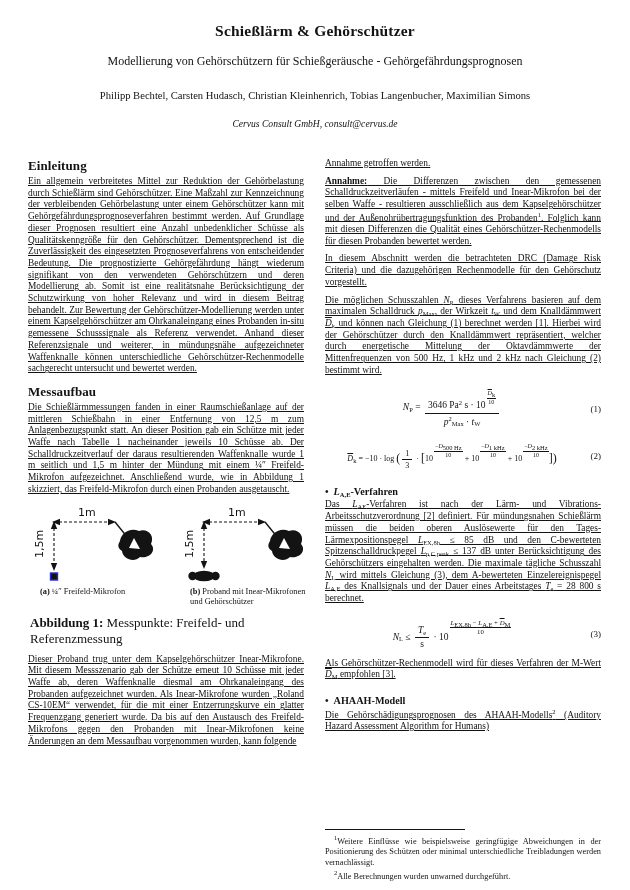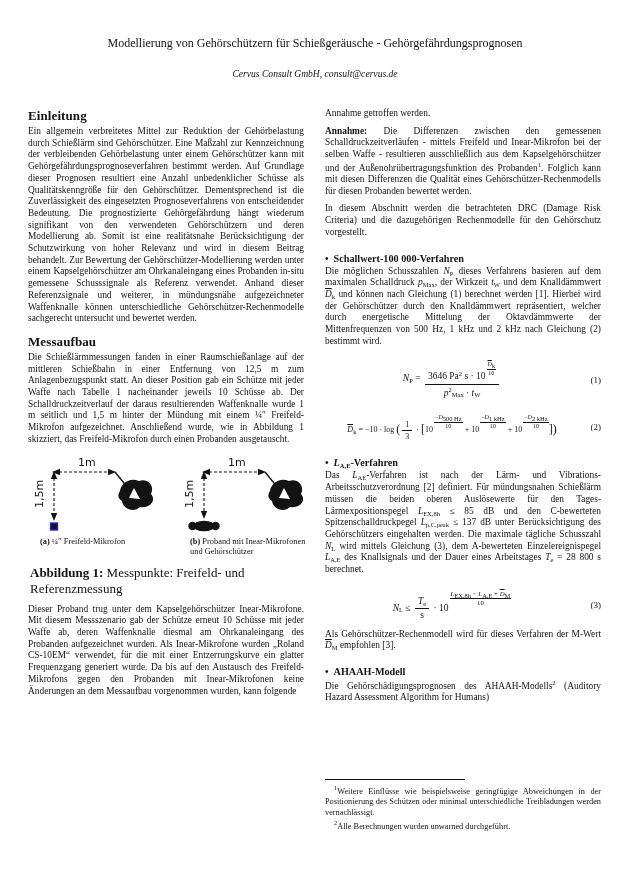--- a/index.html
+++ b/index.html
@@ -10,21 +10,21 @@
   .title{font-size:15.5px;font-weight:bold;text-align:center;letter-spacing:.2px;}
   .subtitle{font-size:12px;font-weight:normal;text-align:center;margin-top:14px;}
   .authors{font-size:10.6px;text-align:center;margin-top:21px;}
   .affil{font-size:9.6px;font-style:italic;text-align:center;margin-top:17px;}
   
   .columns{display:flex;gap:21px;margin-top:29px;height:736px;overflow:hidden;}
   .col{width:276px;box-sizing:border-box;}
   .col-right{display:flex;flex-direction:column;}
   h2.sec{font-size:13px;margin:9px 0 2px 0;letter-spacing:.1px;}
   h2.first{margin-top:0;}
-  p.para{font-size:9.4px;line-height:1.245;text-align:justify;margin:0 0 6px 0;}
+  p.para{font-size:9.4px;line-height:1.245;text-align:justify;margin:0 0 6px 0;text-decoration:underline;}
   p.tight{margin-bottom:4px;}
   sub{font-size:6.5px;vertical-align:-1.5px;}
   sup{font-size:6.5px;vertical-align:3.5px;}
   .ov{text-decoration:overline;}
   
   .bh{font-size:10.2px;font-weight:bold;margin:8px 0 2px 0;}
   .bh .dot{margin-right:5px;}
   
   .eq{display:flex;align-items:center;margin:8px 0 8px 0;font-size:9.5px;}
   .eq .eqc{flex:1;text-align:center;}
@@ -48,21 +48,23 @@
   
   .footnotes{margin-top:auto;padding-bottom:12px;}
   .fnrule{width:140px;border-top:1.2px solid #131313;margin:8px 0 4px 0;}
   p.fn{font-size:8.3px;line-height:1.3;text-align:justify;margin:0;text-indent:9px;}
 </style>
 </head>
 <body>
 
 <div class="page">
 
+  <div class="title">Schießlärm &amp; Gehörschützer</div>
   <div class="subtitle">Modellierung von Gehörschützern für Schießgeräusche - Gehörgefährdungsprognosen</div>
+  <div class="authors">Philipp Bechtel, Carsten Hudasch, Christian Kleinhenrich, Tobias Langenbucher, Maximilian Simons</div>
   <div class="affil">Cervus Consult GmbH, consult@cervus.de</div>
 
   <div class="columns">
 
     <div class="col col-left">
       <h2 class="sec first">Einleitung</h2>
       <p class="para">Ein allgemein verbreitetes Mittel zur Reduktion der Gehörbelastung durch Schießlärm sind Gehörschützer. Eine Maßzahl zur Kennzeichnung der verbleibenden Gehörbelastung unter einem Gehörschützer kann mit Gehörgefährdungsprognoseverfahren bestimmt werden. Auf Grundlage dieser Prognosen resultiert eine Anzahl unbedenklicher Schüsse als Qualitätskenngröße für den Gehörschützer. Dementsprechend ist die Zuverlässigkeit des eingesetzten Prognoseverfahrens von entscheidender Bedeutung. Die prognostizierte Gehörgefährdung hängt wiederum signifikant von den verwendeten Gehörschützern und deren Modellierung ab. Somit ist eine realitätsnahe Berücksichtigung der Schutzwirkung von hoher Relevanz und wird in diesem Beitrag behandelt. Zur Bewertung der Gehörschützer-Modellierung werden unter einem Kapselgehörschützer am Ohrkanaleingang eines Probanden in-situ gemessene Schusssignale als Referenz verwendet. Anhand dieser Referenzsignale und weiterer, in mündungsnähe aufgezeichneter Waffenknalle können unterschiedliche Gehörschützer-Rechenmodelle sachgerecht untersucht und bewertet werden.</p>
 
       <h2 class="sec">Messaufbau</h2>
       <p class="para tight">Die Schießlärmmessungen fanden in einer Raumschießanlage auf der mittleren Schießbahn in einer Entfernung von 12,5 m zum Anlagenbezugspunkt statt. An dieser Position gab ein Schütze mit jeder Waffe nach Tabelle 1 nacheinander jeweils 10 Schüsse ab. Der Schalldruckzeitverlauf der daraus resultierenden Waffenknalle wurde 1 m seitlich und 1,5 m hinter der Mündung mit einem ¼″ Freifeld-Mikrofon aufgezeichnet. Anschließend wurde, wie in Abbildung 1 skizziert, das Freifeld-Mikrofon durch einen Probanden ausgetauscht.</p>
@@ -123,21 +125,20 @@
 
       <p class="para">Dieser Proband trug unter dem Kapselgehörschützer Inear-Mikrofone. Mit diesem Messszenario gab der Schütze erneut 10 Schüsse mit jeder Waffe ab, deren Waffenknalle diesmal am Ohrkanaleingang des Probanden aufgezeichnet wurden. Als Inear-Mikrofone wurden „Roland CS-10EM“ verwendet, für die mit einer Entzerrungskurve ein glatter Frequenzgang generiert wurde. Da bis auf den Austausch des Freifeld-Mikrofons gegen den Probanden mit Inear-Mikrofonen keine Änderungen an dem Messaufbau vorgenommen wurden, kann folgende</p>
     </div>
 
     <div class="col col-right">
       <p class="para">Annahme getroffen werden.</p>
       <p class="para"><b>Annahme:</b> Die Differenzen zwischen den gemessenen Schalldruckzeitverläufen - mittels Freifeld und Inear-Mikrofon bei der selben Waffe - resultieren ausschließlich aus dem Kapselgehörschützer und der Außenohrübertragungsfunktion des Probanden<sup>1</sup>. Folglich kann mit diesen Differenzen die Qualität eines Gehörschützer-Rechenmodells für diesen Probanden bewertet werden.</p>
 
       <p class="para">In diesem Abschnitt werden die betrachteten DRC (Damage Risk Criteria) und die dazugehörigen Rechenmodelle für den Gehörschutz vorgestellt.</p>
 
-      <div class="bh"><span class="dot">•</span><span>Schallwert-100 000-Verfahren</span></div>
       <p class="para">Die möglichen Schusszahlen <i>N</i><sub>P</sub> dieses Verfahrens basieren auf dem maximalen Schalldruck <i>p</i><sub>Max</sub>, der Wirkzeit <i>t</i><sub>W</sub> und dem Knalldämmwert <span class="ov"><i>D</i></span><sub>k</sub> und können nach Gleichung (1) berechnet werden [1]. Hierbei wird der Gehörschützer durch den Knalldämmwert repräsentiert, welcher durch energetische Mittelung der Oktavdämmwerte der Mittenfrequenzen von 500 Hz, 1 kHz und 2 kHz nach Gleichung (2) bestimmt wird.</p>
 
       <div class="eq">
         <span class="eqc"><i>N</i><sub>P</sub> = <span class="frac"><span class="fn">3646 Pa<sup>2</sup> s · 10<span class="sfrac"><span class="fn"><span class="ov"><i>D</i></span><sub>k</sub></span><span class="fd">10</span></span></span><span class="fd"><i>p</i><sup>2</sup><sub>Max</sub> · <i>t</i><sub>W</sub></span></span></span>
         <span class="eqn">(1)</span>
       </div>
       <div class="eq small">
         <span class="eqc"><span class="ov"><i>D</i></span><sub>k</sub> = −10 · log <span class="bigp">(</span><span class="frac"><span class="fn">1</span><span class="fd">3</span></span> · <span class="bigp">[</span>10<span class="sfrac"><span class="fn">−<i>D</i><sub>500 Hz</sub></span><span class="fd">10</span></span> + 10<span class="sfrac"><span class="fn">−<i>D</i><sub>1 kHz</sub></span><span class="fd">10</span></span> + 10<span class="sfrac"><span class="fn">−<i>D</i><sub>2 kHz</sub></span><span class="fd">10</span></span><span class="bigp">]</span><span class="bigp">)</span></span>
         <span class="eqn">(2)</span>
       </div>

